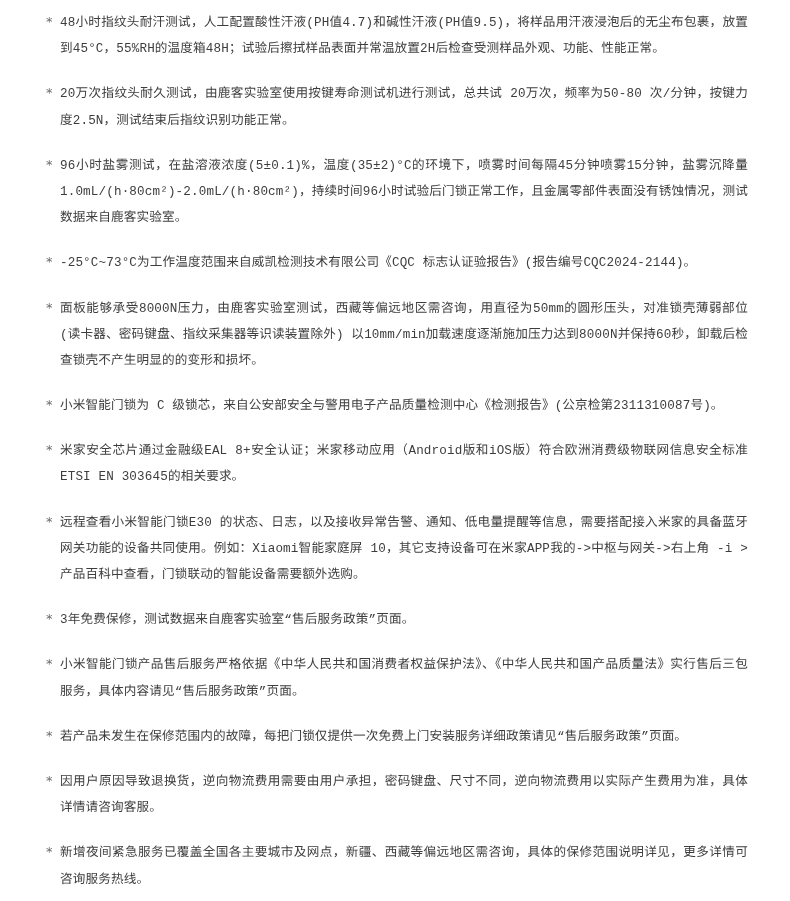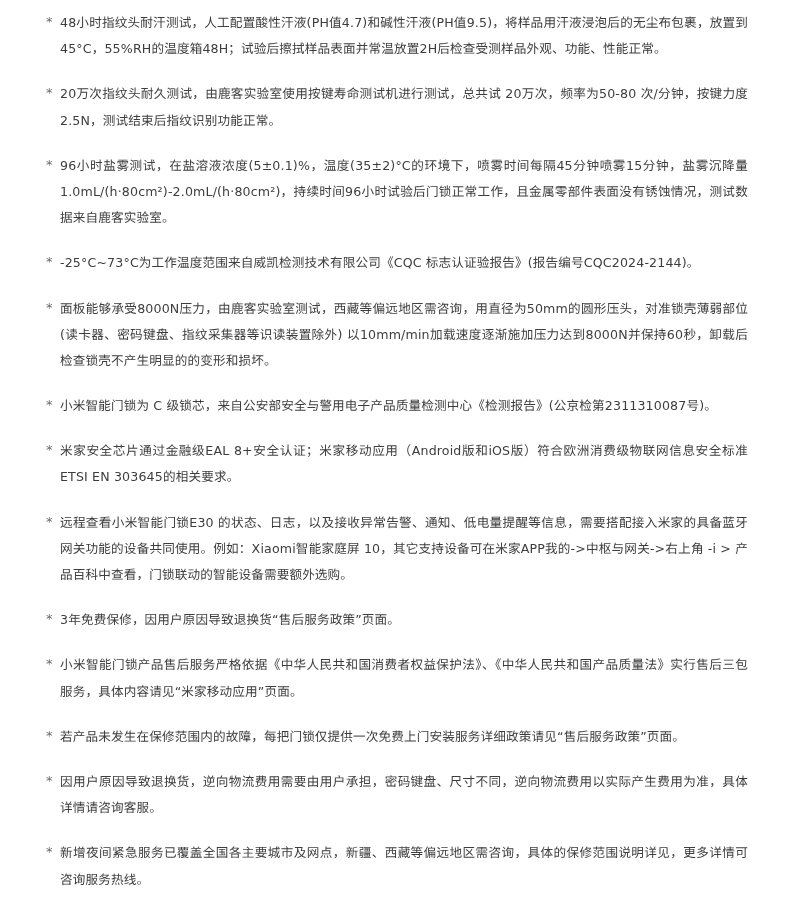--- a/index.html
+++ b/index.html
@@ -43,20 +43,21 @@
   .bullet {
     position: absolute;
     left: 0;
     top: 0;
     font-size: 13px;
     line-height: 1.9;
     color: #6b6b6b;
   }
   .spec-text {
     display: block;
+    font-family: Liberation Mono, monospace;
   }
 </style>
 </head>
 <body>
 
 <div class="page">
   <ul class="spec-list">
 
     <li class="spec-item">
       <span class="bullet">*</span>
@@ -93,26 +94,26 @@
       <span class="spec-text">米家安全芯片通过金融级EAL 8+安全认证；米家移动应用（Android版和iOS版）符合欧洲消费级物联网信息安全标准ETSI EN 303645的相关要求。</span>
     </li>
 
     <li class="spec-item">
       <span class="bullet">*</span>
       <span class="spec-text">远程查看小米智能门锁E30 的状态、日志，以及接收异常告警、通知、低电量提醒等信息，需要搭配接入米家的具备蓝牙网关功能的设备共同使用。例如：Xiaomi智能家庭屏 10，其它支持设备可在米家APP我的-&gt;中枢与网关-&gt;右上角 -i &gt; 产品百科中查看，门锁联动的智能设备需要额外选购。</span>
     </li>
 
     <li class="spec-item">
       <span class="bullet">*</span>
-      <span class="spec-text">3年免费保修，因用户原因导致退换货“售后服务政策”页面。</span>
+      <span class="spec-text">3年免费保修，测试数据来自鹿客实验室“售后服务政策”页面。</span>
     </li>
 
     <li class="spec-item">
       <span class="bullet">*</span>
-      <span class="spec-text">小米智能门锁产品售后服务严格依据《中华人民共和国消费者权益保护法》、《中华人民共和国产品质量法》实行售后三包服务，具体内容请见“米家移动应用”页面。</span>
+      <span class="spec-text">小米智能门锁产品售后服务严格依据《中华人民共和国消费者权益保护法》、《中华人民共和国产品质量法》实行售后三包服务，具体内容请见“售后服务政策”页面。</span>
     </li>
 
     <li class="spec-item">
       <span class="bullet">*</span>
       <span class="spec-text">若产品未发生在保修范围内的故障，每把门锁仅提供一次免费上门安装服务详细政策请见“售后服务政策”页面。</span>
     </li>
 
     <li class="spec-item">
       <span class="bullet">*</span>
       <span class="spec-text">因用户原因导致退换货，逆向物流费用需要由用户承担，密码键盘、尺寸不同，逆向物流费用以实际产生费用为准，具体详情请咨询客服。</span>

